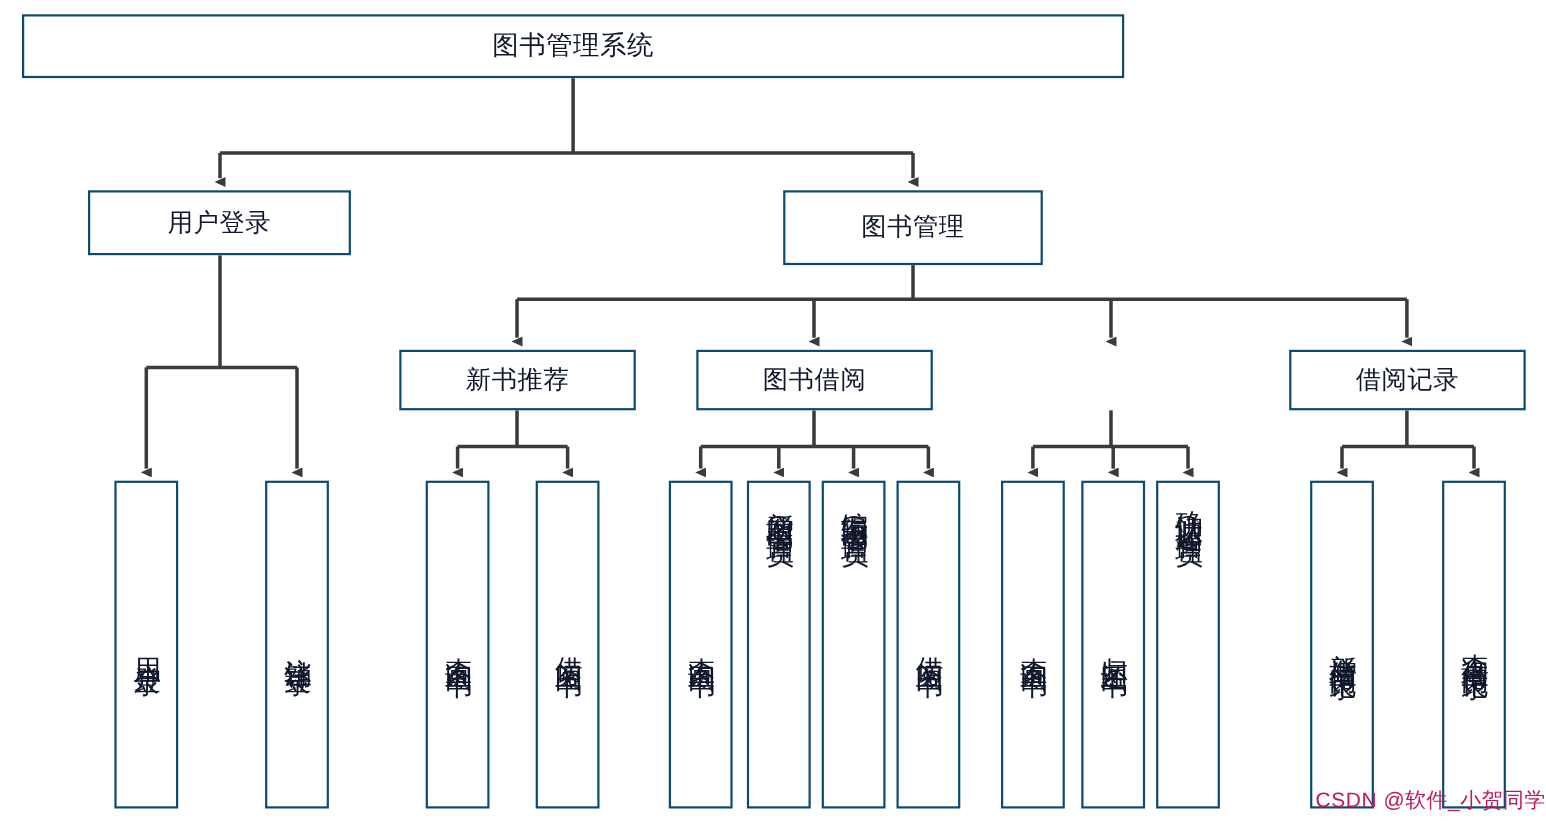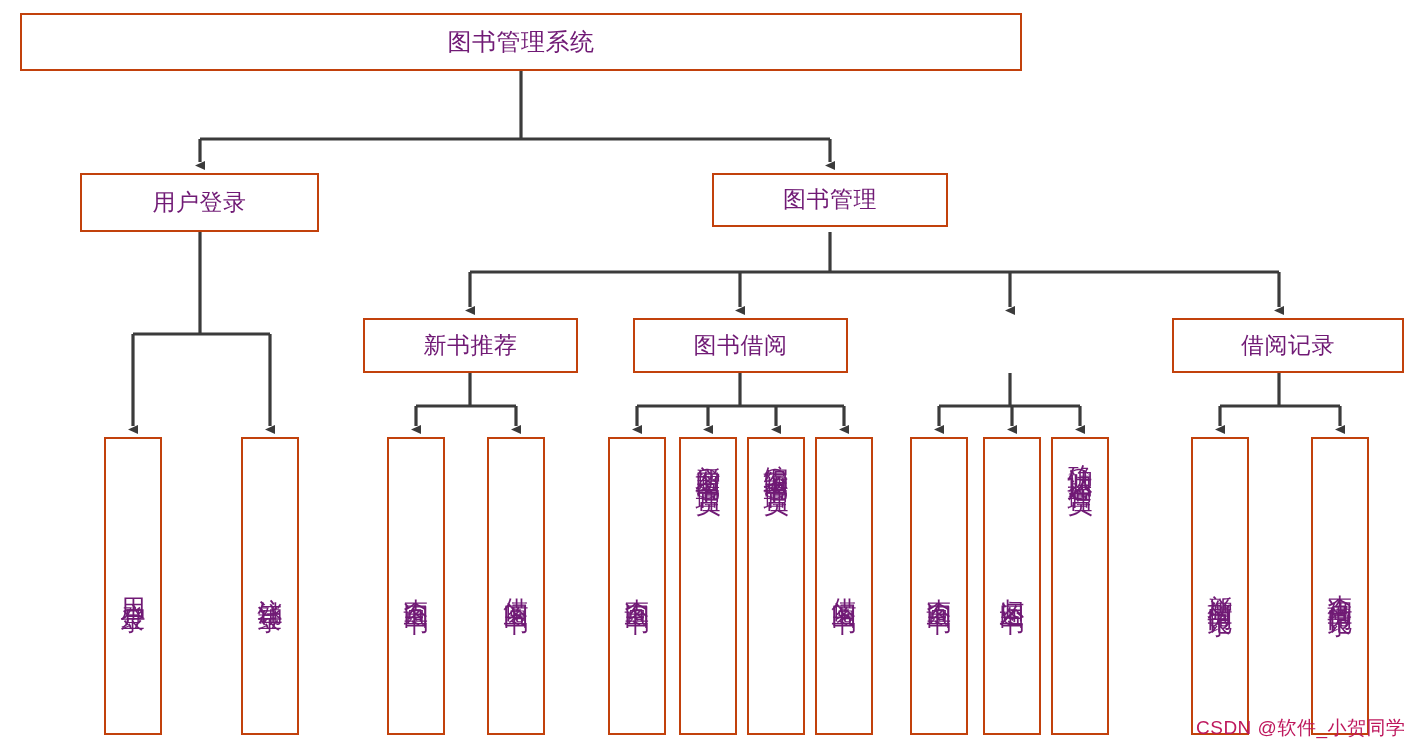--- a/index.html
+++ b/index.html
@@ -22,25 +22,25 @@
     left: 0;
     top: 0;
     width: 1405px;
     height: 747px;
     pointer-events: none;
   }
   .node {
     position: absolute;
     box-sizing: border-box;
     background: #ffffff;
-    border: 2px solid #c2410c;
+    border: 2px solid #0c4a6e;
     display: flex;
     align-items: center;
     justify-content: center;
-    color: #701a75;
+    color: #0f172a;
   }
   .node-label {
     display: block;
     text-align: center;
     line-height: 1.12;
     letter-spacing: 0.5px;
   }
   
   .node.horiz .node-label {
     writing-mode: horizontal-tb;
@@ -132,31 +132,31 @@
     </g>
   </svg>
 
   <div class="node horiz root" style="left: 20px; top: 13px; width: 1002px; height: 58px;">
     <span class="node-label">图书管理系统</span>
   </div>
 
   <div class="node horiz" style="left: 80px; top: 173px; width: 239px; height: 59px;">
     <span class="node-label">用户登录</span>
   </div>
-  <div class="node horiz" style="left: 712px; top: 173px; width: 236px; height: 54px;">
+  <div class="node horiz" style="left: 712px; top: 173px; width: 236px; height: 68px;">
     <span class="node-label">图书管理</span>
   </div>
 
   <div class="node horiz" style="left: 633px; top: 318px; width: 215px; height: 55px;">
     <span class="node-label">图书借阅</span>
   </div>
   <div class="node horiz" style="left: 363px; top: 318px; width: 215px; height: 55px;">
     <span class="node-label">新书推荐</span>
   </div>
-  <div class="node horiz" style="left: 1172px; top: 318px; width: 232px; height: 55px;">
+  <div class="node horiz" style="left: 1172px; top: 318px; width: 215px; height: 55px;">
     <span class="node-label">借阅记录</span>
   </div>
 
   <div class="node vert center-text" style="left: 104px; top: 437px; width: 58px; height: 298px;">
     <span class="node-label">用户登录</span>
   </div>
   <div class="node vert center-text" style="left: 241px; top: 437px; width: 58px; height: 298px;">
     <span class="node-label">注销登录</span>
   </div>
   <div class="node vert center-text" style="left: 387px; top: 437px; width: 58px; height: 298px;">

